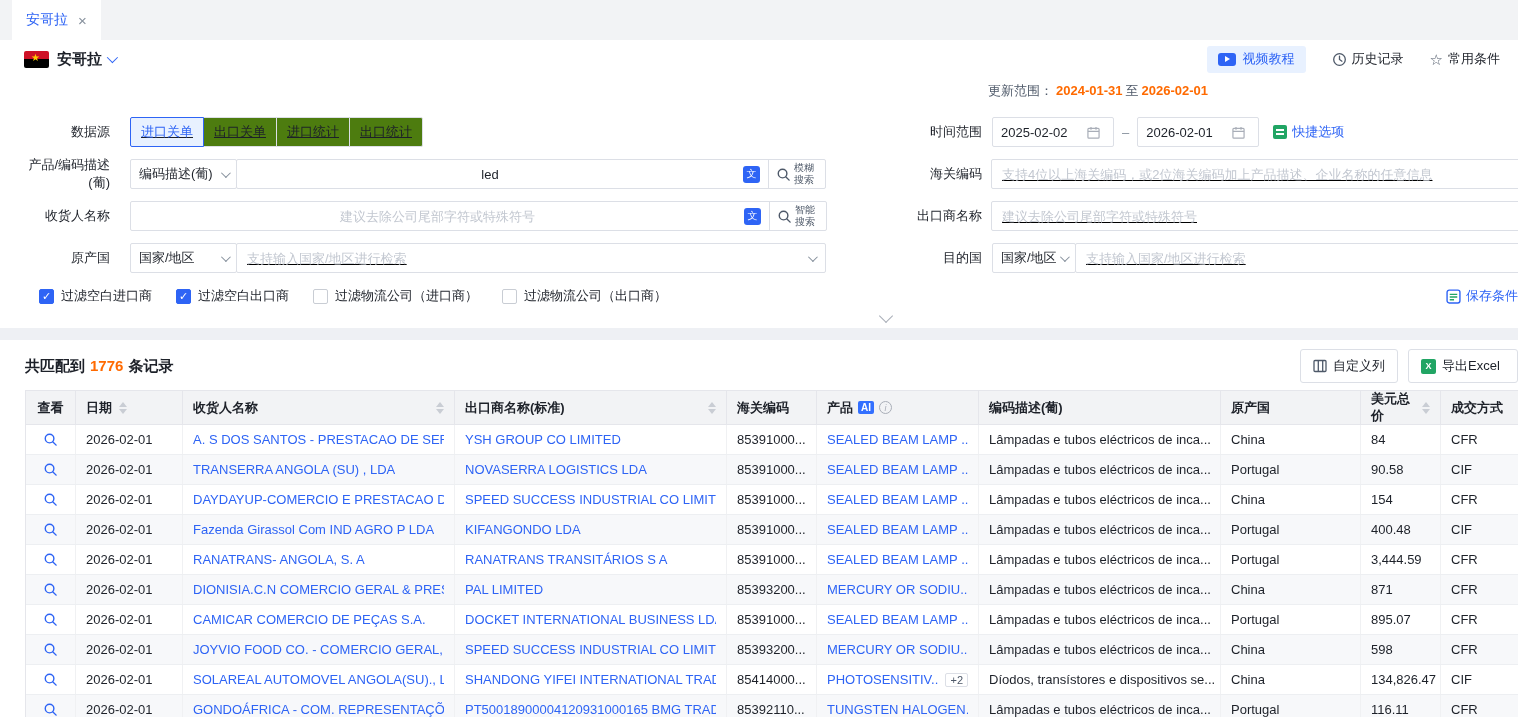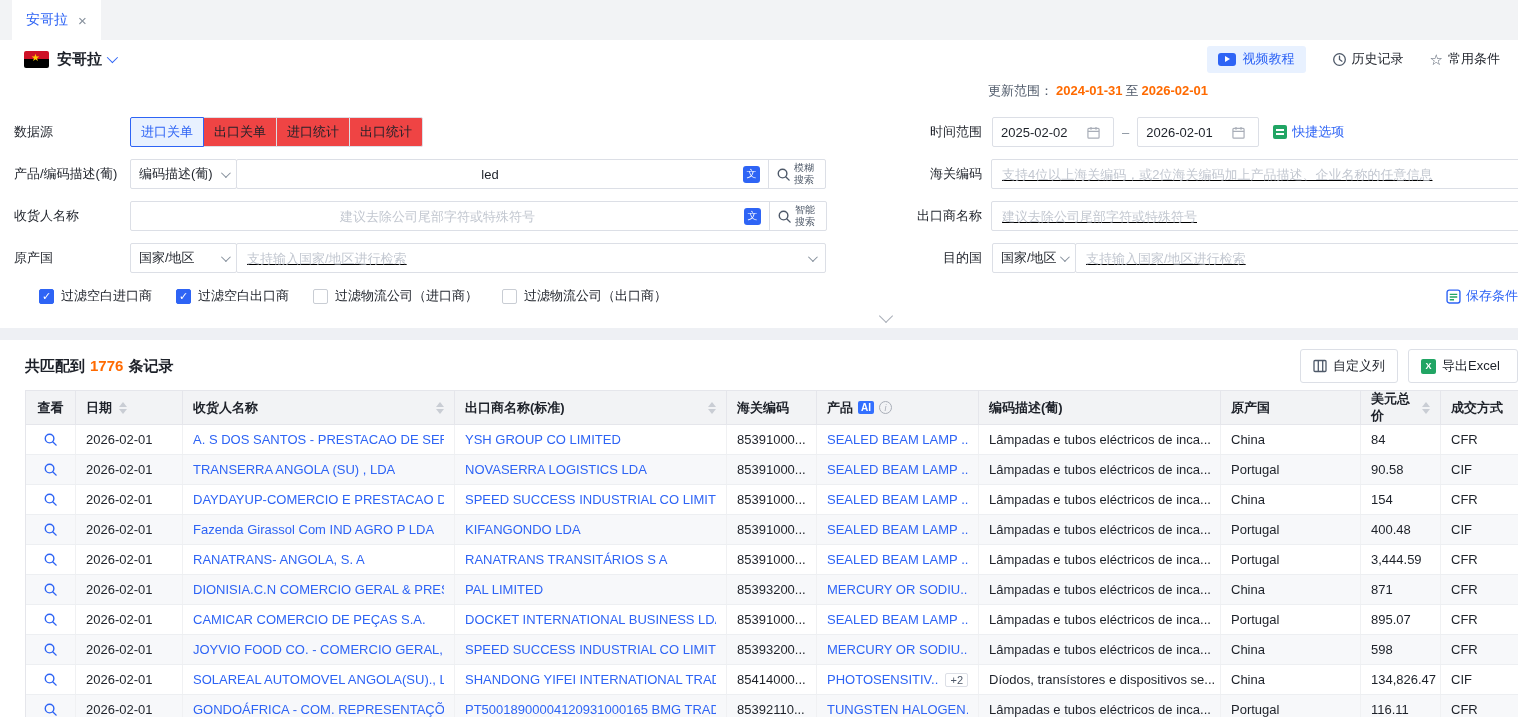--- a/index.html
+++ b/index.html
@@ -24,29 +24,29 @@
   .play-ic:after { content:""; position:absolute; left:7px; top:3.5px; border-left:5px solid #fff; border-top:3px solid transparent; border-bottom:3px solid transparent; }
   .hdr-link { display:flex; align-items:center; gap:5px; cursor:pointer; color:#1d2129; }
   .hdr-link svg { display:block; }
   .star-ic { font-size:15px; color:#4e5969; line-height:1; }
 
   
   .filter-panel { background:#fff; padding:4px 0 0 14px; position:relative; }
   .form-row { display:flex; align-items:center; height:32px; margin-bottom:10px; }
   .half-left { width:833px; display:flex; align-items:center; flex:none; }
   .half-right { flex:1; display:flex; align-items:center; min-width:0; }
-  .lbl { width:116px; text-align:left; padding-right:10px; flex:none; color:#1d2129; }
+  .lbl { width:116px; text-align:right; padding-right:20px; flex:none; color:#1d2129; }
   .lbl-r { width:145px; text-align:right; padding-right:10px; flex:none; color:#1d2129; }
 
   .update-row { height:22px; display:flex; margin-bottom:12px; }
   .update-range { margin-left:974px; font-size:13px; color:#4e5969; white-space:nowrap; }
   .update-range b { color:#ff6a00; font-weight:bold; margin:0 3px; }
 
-  .seg-tabs { display:flex; }
-  .seg-tab { width:74px; height:30px; border:1px solid #dcdfe6; background:#ef4444; display:flex; align-items:center; justify-content:center; cursor:pointer; margin-left:-1px; color:#1d2129; }
+  .seg-tabs { display:flex;text-decoration:underline; }
+  .seg-tab { width:74px; height:30px; border:1px solid #dcdfe6; background:#4d7c0f; display:flex; align-items:center; justify-content:center; cursor:pointer; margin-left:-1px; color:#1d2129; }
   .seg-tab:first-child { margin-left:0; border-radius:2px 0 0 2px; }
   .seg-tab:last-child { border-radius:0 2px 2px 0; }
   .seg-tab.active { background:#e8f1ff; color:#2e64f5; border-color:#2e64f5; z-index:1; }
 
   .date-input { width:122px; height:30px; border:1px solid #dcdfe6; border-radius:2px; display:flex; align-items:center; padding:0 8px; gap:6px; background:#fff; }
   .date-input input { border:none; outline:none; width:80px; font-size:13px; color:#1d2129; font-family:inherit; background:transparent; }
   .date-sep { color:#86909c; margin:0 8px; }
   .quick-link { display:flex; align-items:center; gap:5px; color:#2e64f5; margin-left:14px; cursor:pointer; white-space:nowrap; }
   .quick-ic { width:14px; height:14px; background:#21a564; border-radius:2px; position:relative; flex:none; }
   .quick-ic:after { content:""; position:absolute; left:3px; top:4px; width:8px; height:2px; background:#fff; box-shadow:0 4px 0 #fff; }

